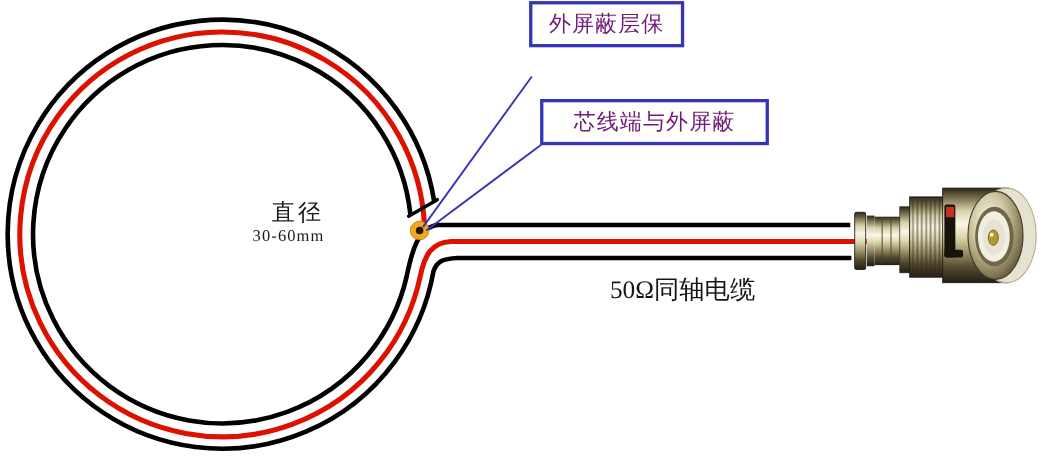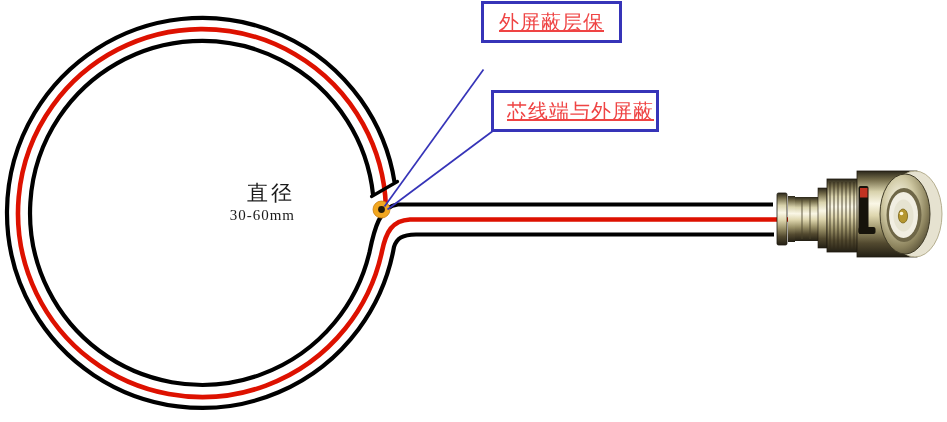--- a/index.html
+++ b/index.html
@@ -5,23 +5,23 @@
   html,body{margin:0;padding:0;background:#ffffff;}
   body{font-family:"Liberation Serif","DejaVu Serif",serif;}
   .stage{position:relative;width:947px;height:422px;background:#ffffff;overflow:hidden;}
   .stage svg{position:absolute;left:0;top:0;}
   .txt{position:absolute;color:#1a1a1a;}
   .loop-label{left:110px;top:180px;width:185px;text-align:right;line-height:1.25;}
   .loop-label .l1{display:block;font-size:21px;letter-spacing:3px;}
   .loop-label .l2{display:block;font-size:15px;letter-spacing:1px;}
   .cable-label{left:513px;top:248px;width:215px;text-align:center;font-size:23px;color:#151515;}
   .callout{position:absolute;background:#ffffff;border:3px solid #3634b8;text-align:center;
-           font-size:20px;line-height:28px;color:#ef4444;padding:4px 2px;box-sizing:border-box;text-decoration:underline;}
+           font-size:20px;line-height:28px;color:#701a75;padding:4px 2px;box-sizing:border-box;}
   .callout-1{left:481px;top:1px;width:141px;}
-  .callout-2{left:491px;top:90px;width:168px;text-align:right;}
+  .callout-2{left:491px;top:90px;width:208px;}
   .callout span{display:block;letter-spacing:1px;}
 </style>
 </head>
 <body>
 
 <div class="stage">
 
   <svg width="947" height="422" viewBox="0 0 947 422">
     <defs>
       <linearGradient id="gmetal" x1="0" y1="0" x2="0" y2="1">
@@ -93,20 +93,21 @@
         </g>
       </g>
     </g>
   </svg>
 
   <div class="txt loop-label">
     <span class="l1">直径</span>
     <span class="l2">30-60mm</span>
   </div>
 
+  <div class="txt cable-label">50Ω同轴电缆</div>
 
   <div class="callout callout-1">
     <span>外屏蔽层保</span>
   </div>
 
   <div class="callout callout-2">
     <span>芯线端与外屏蔽</span>
   </div>
 
 </div>

